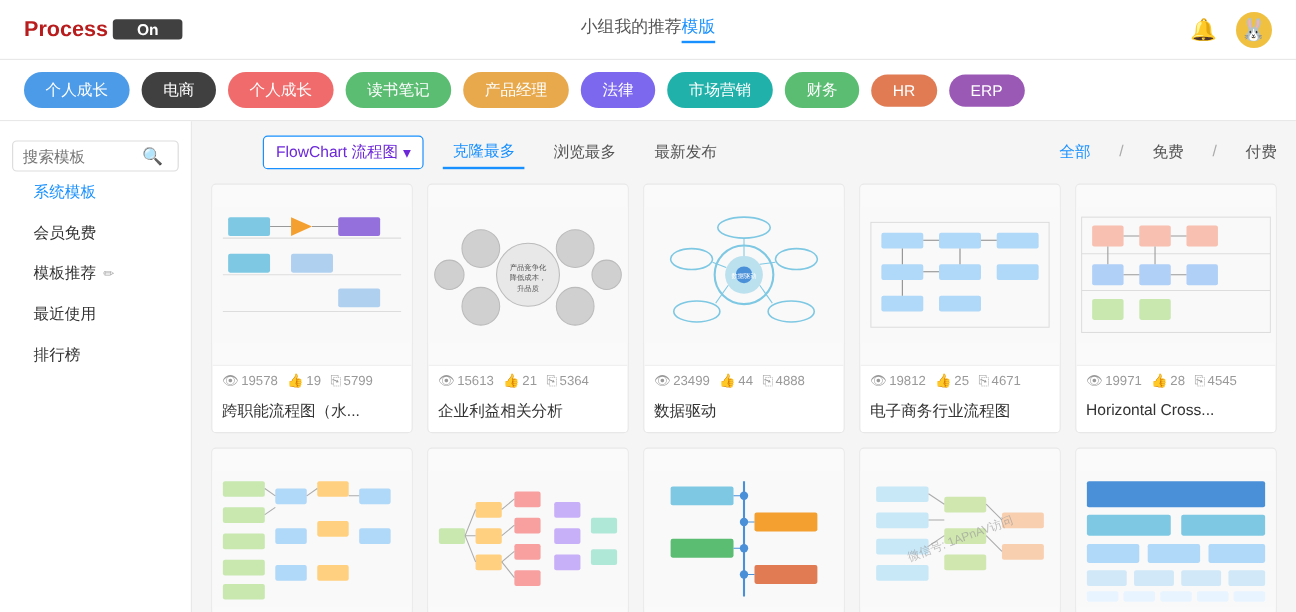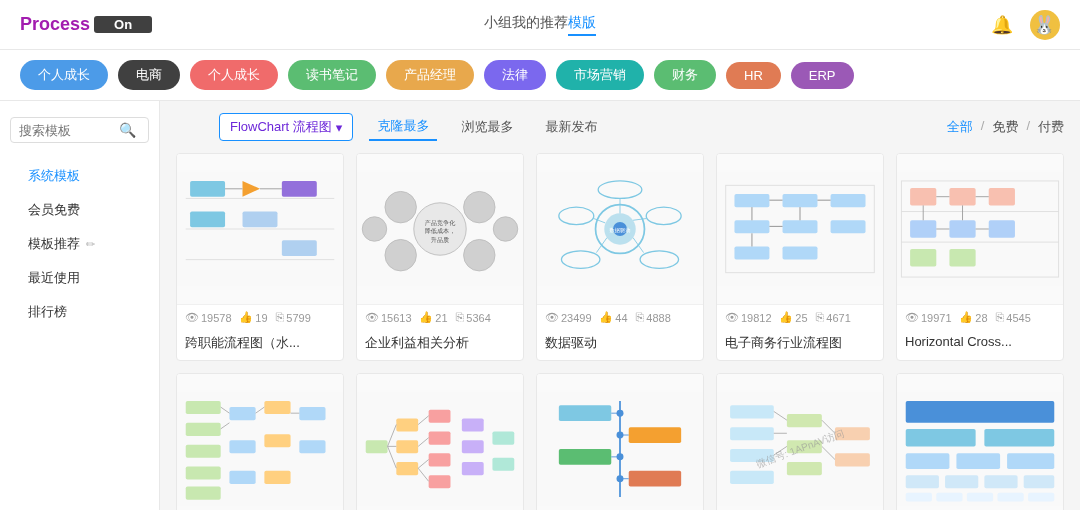--- a/index.html
+++ b/index.html
@@ -1,54 +1,54 @@
 <!DOCTYPE html>
 <html><head>
   <meta charset="utf-8">
   <style>
     * { box-sizing: border-box; margin: 0; padding: 0; }
     body { font-family: 'PingFang SC', 'Microsoft YaHei', sans-serif; font-size: 13px; background: #f5f5f5; width: 1080px; overflow-x: hidden; }
 
     
     .header { background: #fff; height: 50px; display: flex; align-items: center; padding: 0 20px; border-bottom: 1px solid #e8e8e8; position: relative; }
     .logo { display: flex; align-items: center; gap: 4px; }
-    .logo-text { font-size: 18px; font-weight: bold; color: #a21caf; }
+    .logo-text { font-size: 18px; font-weight: bold; color: #b91c1c; }
     .logo-on { background: #404040; color: #fff; border-radius: 3px; padding: 1px 20px; font-size: 13px; font-weight: bold; }
     .header-nav { display: flex; position: absolute; left: 50%; transform: translateX(-50%); }
     .nav-item { color: #555; font-size: 14px; cursor: pointer; text-decoration: none; }
     .nav-item.active { color: #1890ff; border-bottom: 2px solid #1890ff; padding-bottom: 2px; }
     .header-right { margin-left: auto; display: flex; align-items: center; gap: 16px; }
     .bell-icon { font-size: 18px; color: #555; cursor: pointer; }
     .avatar { width: 30px; height: 30px; background: #f0c040; border-radius: 50%; display: flex; align-items: center; justify-content: center; font-size: 18px; cursor: pointer; }
 
     
     .tag-bar { background: #fff; padding: 10px 20px; display: flex; gap: 10px; align-items: center; border-bottom: 1px solid #e8e8e8; }
     .tag-btn { padding: 6px 18px; border-radius: 20px; border: none; cursor: pointer; font-size: 13px; color: #fff; font-weight: 500; }
 
     
     .main { display: flex; }
 
     
     .sidebar { width: 160px; background: #fff; padding: 16px 0; border-right: 1px solid #e8e8e8; min-height: 460px; flex-shrink: 0; }
-    .search-box { margin: 0 10px 16px; display: flex; align-items: center; border: 1px solid #ddd; border-radius: 4px; padding: 4px 8px; background: #fff; }
+    .search-box { margin: 0 10px 0; display: flex; align-items: center; border: 1px solid #ddd; border-radius: 4px; padding: 4px 8px; background: #fff; }
     .search-input { border: none; outline: none; font-size: 13px; color: #999; width: 100px; }
     .search-icon { color: #aaa; font-size: 14px; cursor: pointer; }
     .sidebar-menu { list-style: none; }
     .sidebar-item { padding: 8px 16px; cursor: pointer; color: #333; font-size: 13px; display: flex; align-items: center; gap: 6px; margin-left: 12px; }
     .sidebar-item.active { color: #1890ff; font-weight: 500; }
     .edit-icon { font-size: 11px; color: #aaa; }
 
     
     .content { flex: 1; padding: 12px 16px; }
     .filter-bar { display: flex; align-items: center; gap: 16px; margin-bottom: 12px; }
     .filter-dropdown { display: flex; align-items: center; gap: 4px; cursor: pointer; font-size: 13px; color: #555; border: 1px solid #ddd; padding: 4px 10px; border-radius: 4px; background: #fff; }
     .filter-active { color: #6d28d9; border-color: #1890ff; margin-left: 43px; }
     .filter-tab { font-size: 13px; color: #555; cursor: pointer; padding: 4px 8px; }
     .filter-tab.active-tab { color: #1890ff; border-bottom: 2px solid #1890ff; }
-    .filter-right { margin-left: auto; display: flex; gap: 8px; font-size: 13px; color: #555; }
+    .filter-right { margin-left: auto; display: flex; gap: 24px; font-size: 13px; color: #555; }
     .filter-right span { cursor: pointer; }
     .filter-right span.active { color: #1890ff; }
 
     
     .grid { display: grid; grid-template-columns: repeat(5, 1fr); gap: 12px; }
     .card { background: #fff; border-radius: 4px; border: 1px solid #e8e8e8; overflow: hidden; cursor: pointer; }
     .card-thumb { width: 100%; height: 150px; overflow: hidden; display: flex; align-items: center; justify-content: center; background: #fafafa; }
     .card-thumb svg { width: 100%; height: 100%; }
     .card-meta { padding: 6px 8px; display: flex; align-items: center; gap: 8px; color: #999; font-size: 11px; border-top: 1px solid #f0f0f0; }
     .card-meta span { display: flex; align-items: center; gap: 2px; }

